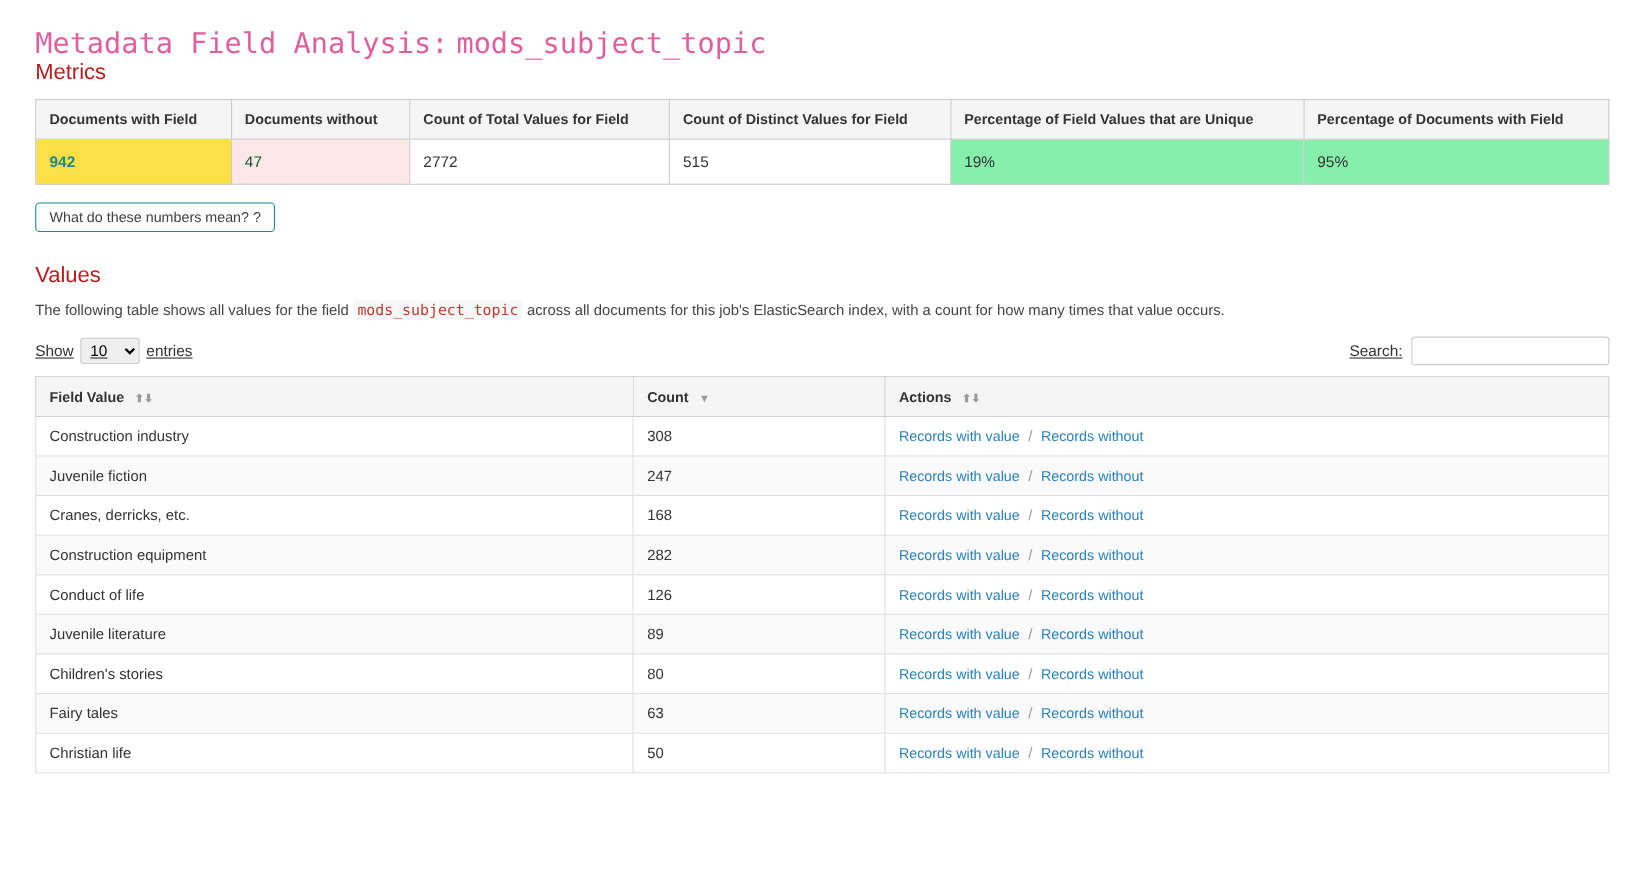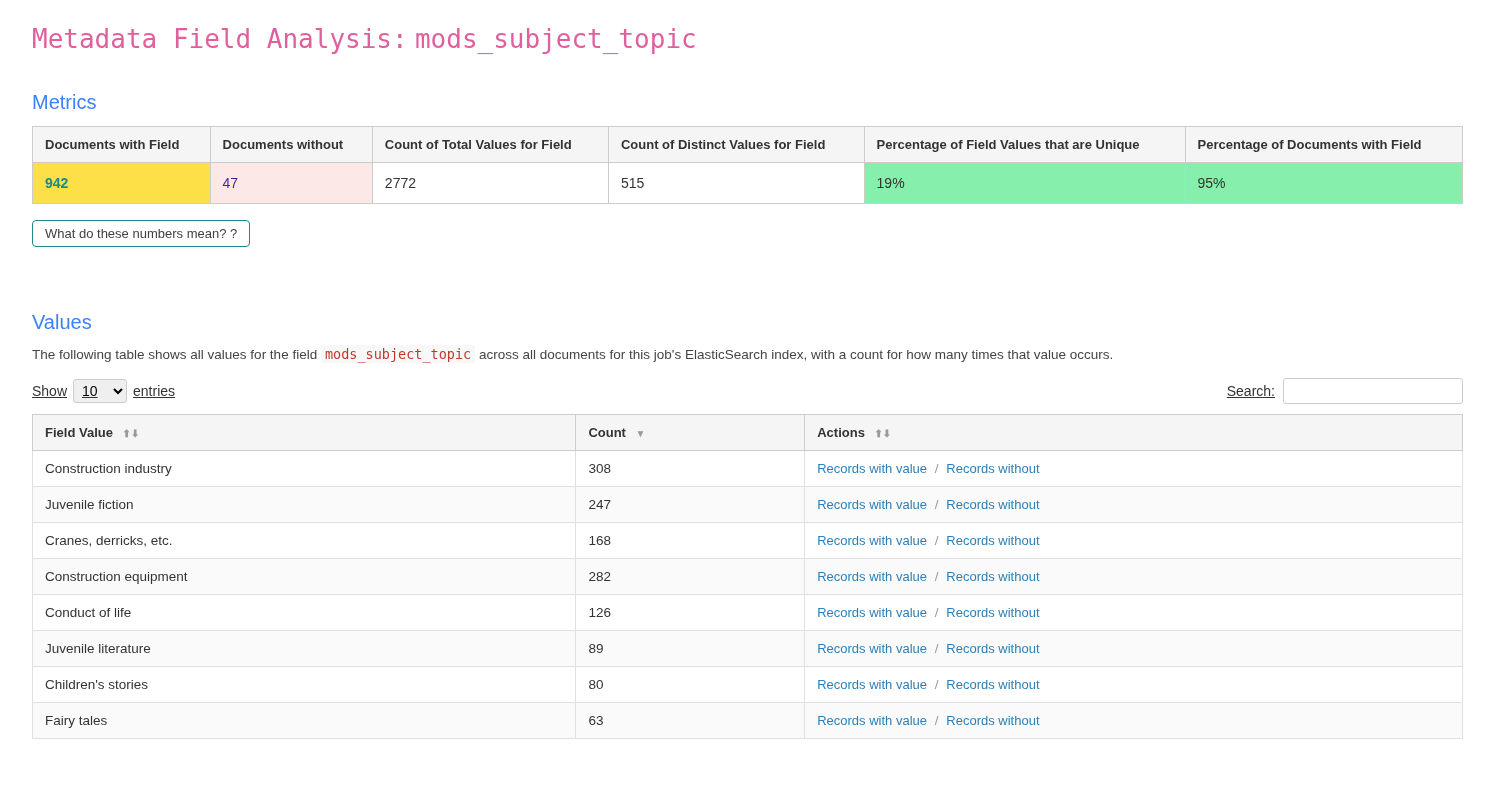--- a/index.html
+++ b/index.html
@@ -17,22 +17,21 @@
     }
     h1 span {
       color: #e0609e;
       font-family: monospace;
       font-size: 26px;
     }
     h2 {
       font-size: 20px;
       font-weight: 400;
       margin-bottom: 12px;
-      color: #3b82f6;
-      margin-top: 36px;
+      color: #b91c1c;
     }
     
     .metrics-table {
       width: 100%;
       border-collapse: collapse;
       border: 1px solid #ccc;
       margin-bottom: 16px;
     }
     .metrics-table th {
       background: #f5f5f5;
@@ -41,21 +40,21 @@
       text-align: left;
       font-weight: 600;
       font-size: 13px;
     }
     .metrics-table td {
       border: 1px solid #ccc;
       padding: 12px;
       font-size: 14px;
     }
     .td-green { background: #fde047; color: #1a8a8a; font-weight: 700; }
-    .td-pink { background: #fde8e8; color: #4c1d95; font-weight: 500; }
+    .td-pink { background: #fde8e8; color: #14532d; font-weight: 500; }
     .td-yellow { background: #86efac; }
     .what-btn {
       display: inline-flex;
       align-items: flex-start;
       gap: 6px;
       border: 1px solid #1a8a8a;
       color: #404040;
       background: #fff;
       padding: 5px 12px;
       border-radius: 4px;
@@ -262,17 +261,22 @@
       <tr>
         <td>Children's stories</td>
         <td>80</td>
         <td><a href="#" class="action-link">Records with value</a><span class="action-sep"> / </span><a href="#" class="action-link">Records without</a></td>
       </tr>
       <tr>
         <td>Fairy tales</td>
         <td>63</td>
         <td><a href="#" class="action-link">Records with value</a><span class="action-sep"> / </span><a href="#" class="action-link">Records without</a></td>
       </tr>
+      <tr>
+        <td>Christian life</td>
+        <td>50</td>
+        <td><a href="#" class="action-link">Records with value</a><span class="action-sep"> / </span><a href="#" class="action-link">Records without</a></td>
+      </tr>
     </tbody>
 </table>
 
 
 
 
 </body></html>

